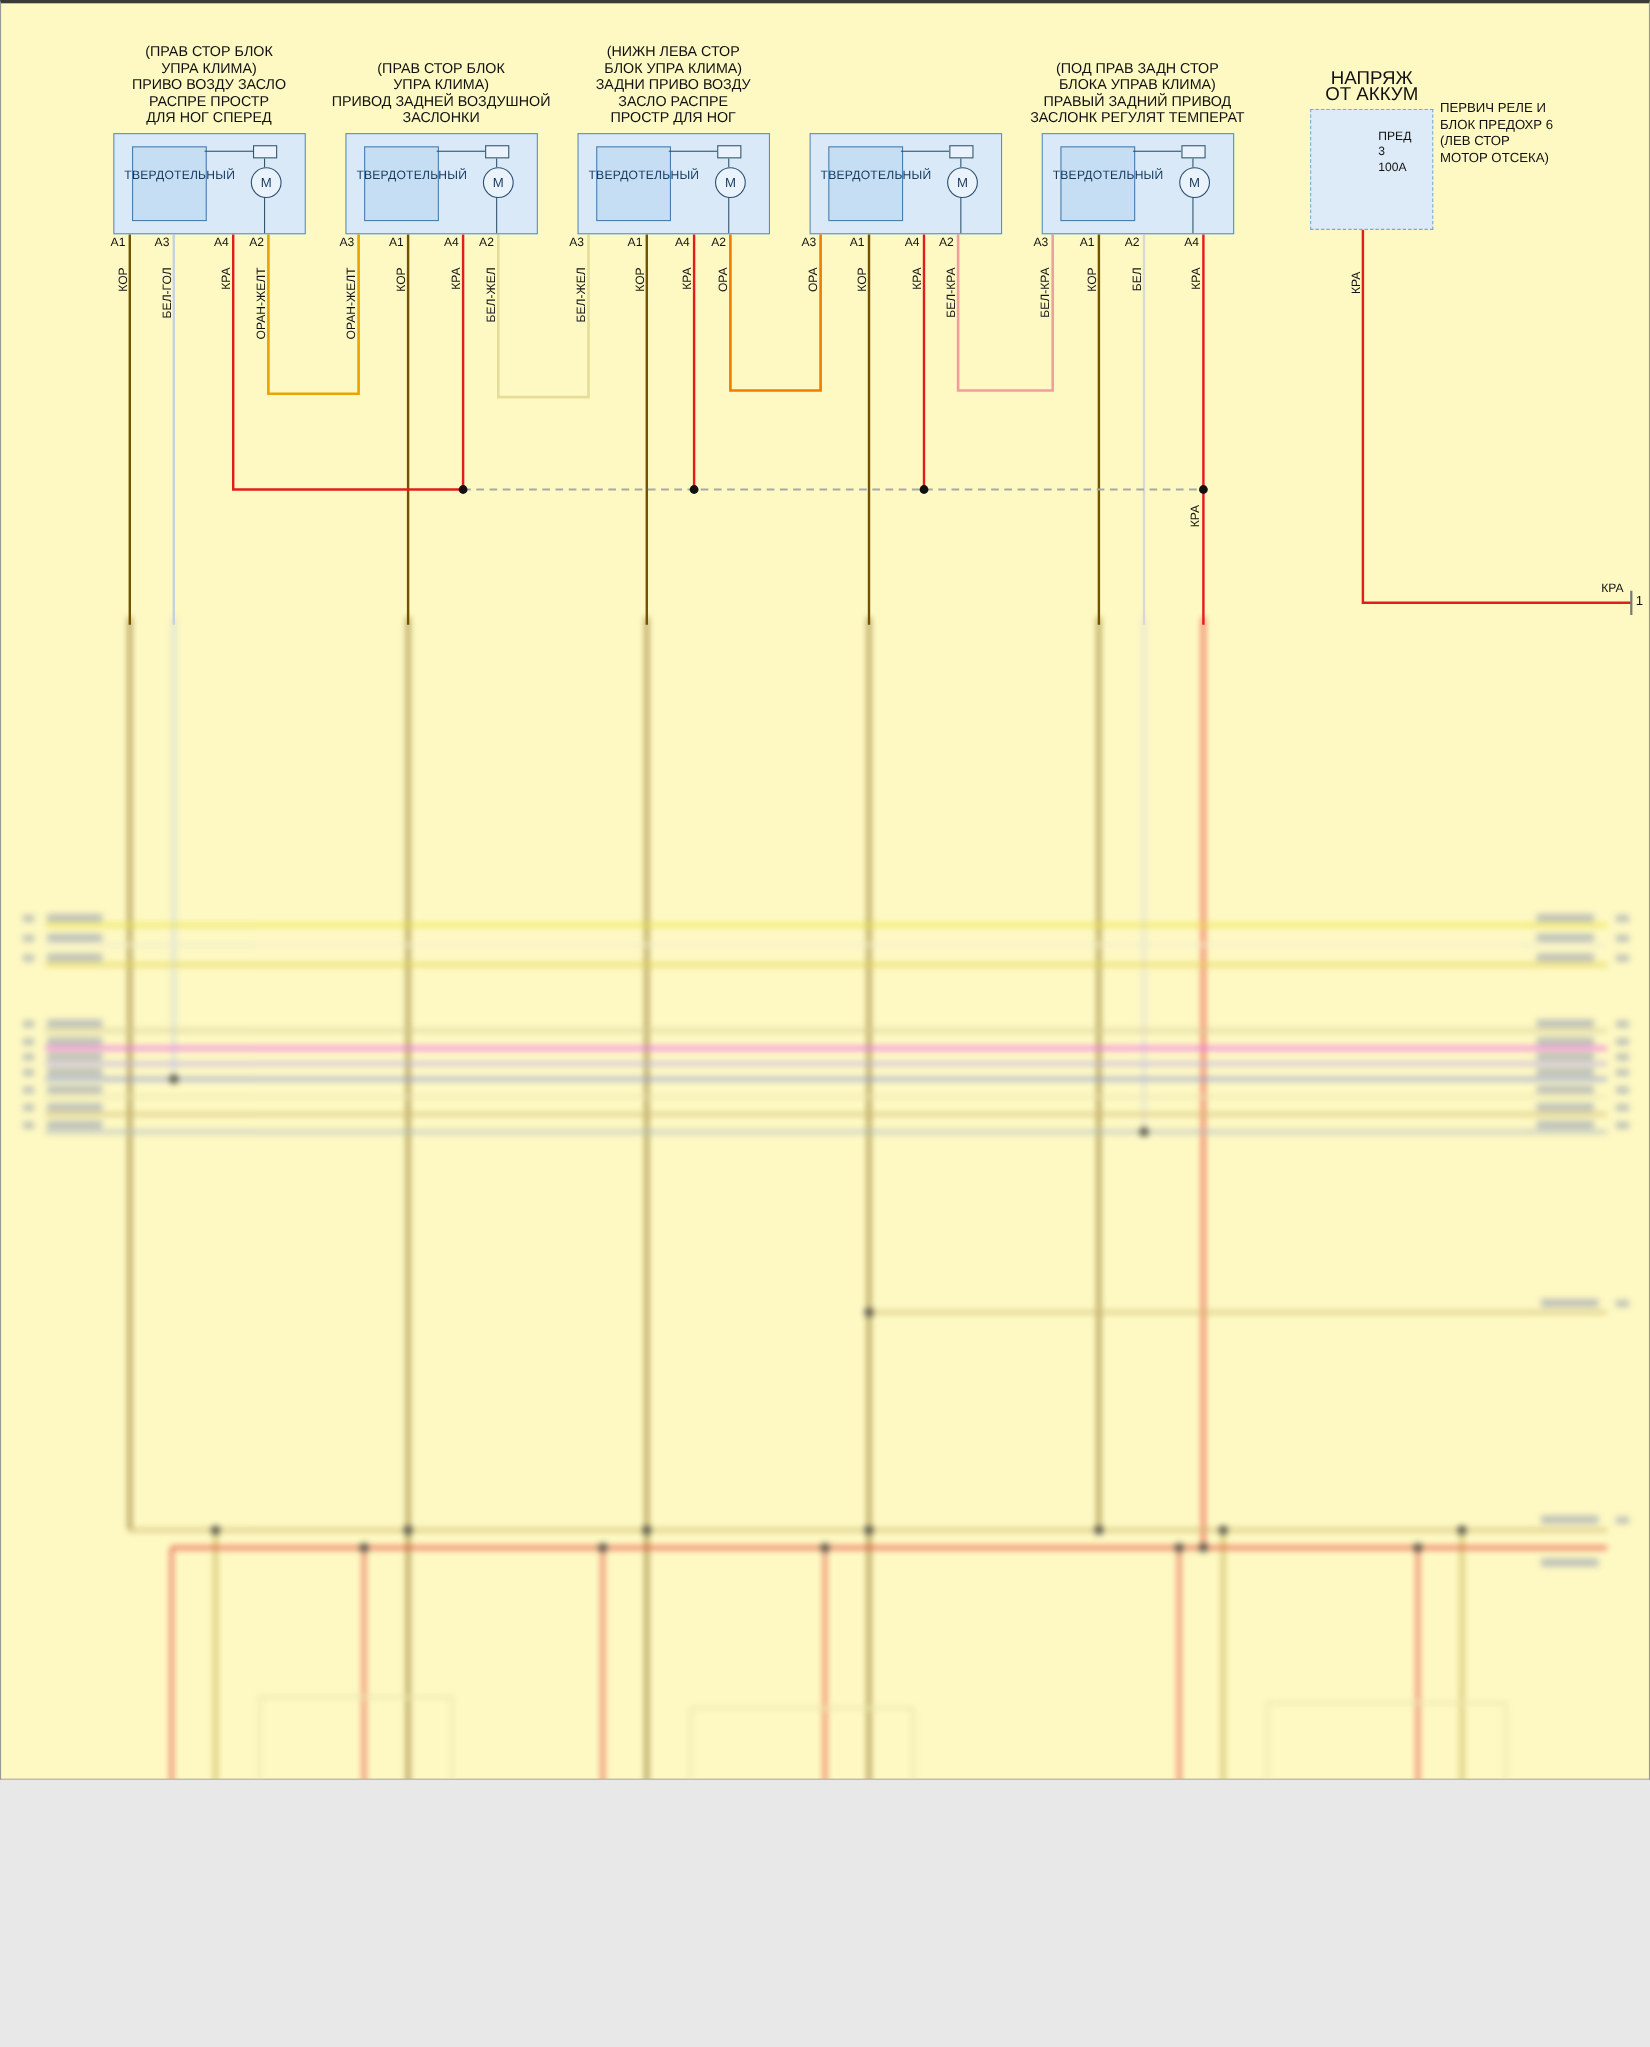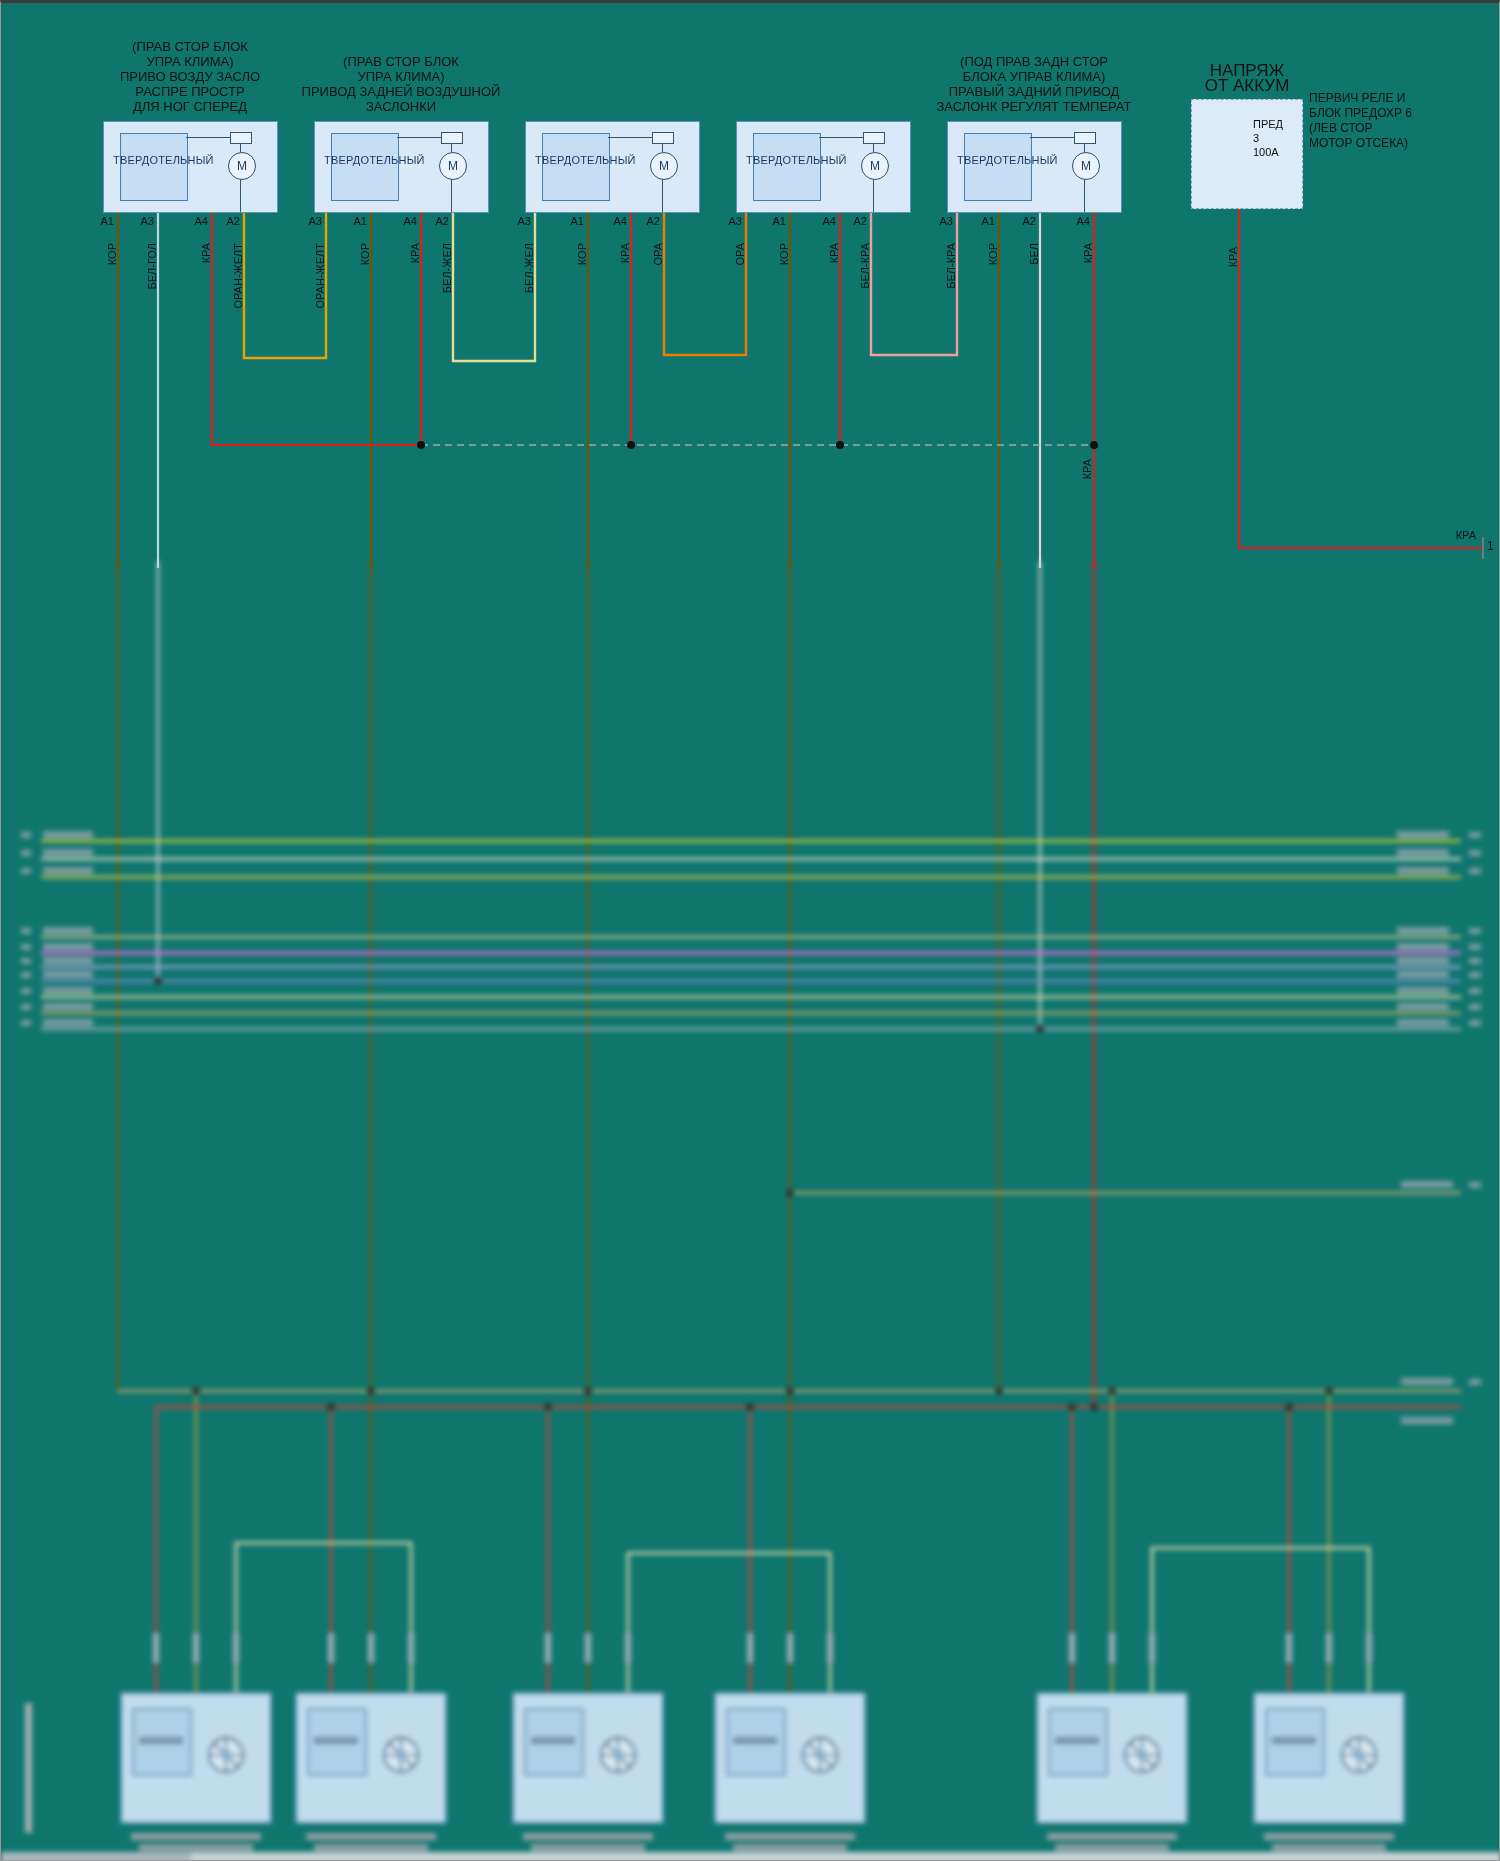--- a/index.html
+++ b/index.html
@@ -1,16 +1,16 @@
 <!DOCTYPE html>
 <html><head>
 <meta charset="utf-8">
 <style>
   html,body{margin:0;padding:0;background:#e8e8e8;}
-  .page{position:relative;width:1500px;height:1861px;background:#0f766e;
+  .page{position:relative;width:1500px;height:1618px;background:#fef9c3;
         box-sizing:border-box;border-top:3px solid #3a3a3a;border-left:1px solid #999;
         border-right:1px solid #999;border-bottom:1px solid #999;overflow:hidden;
         font-family:"Liberation Sans",sans-serif;color:#111;}
   svg{position:absolute;left:0;top:0;}
   .caption{position:absolute;width:230px;font-size:13px;line-height:15px;text-align:center;
            white-space:pre-line;color:#101010;}
   .module{position:absolute;top:118px;width:175px;height:92px;background:#d9e9f8;
           border:1.6px solid #5d8fbe;box-sizing:border-box;}
   .inner{position:absolute;left:16px;top:11px;width:66px;height:66px;background:#c5def4;
          border:1.2px solid #4a7eae;}
@@ -88,20 +88,25 @@
 
   <div class="caption" style="left:74px;top:36px">(ПРАВ СТОР БЛОК
 УПРА КЛИМА)
 ПРИВО ВОЗДУ ЗАСЛО
 РАСПРЕ ПРОСТР
 ДЛЯ НОГ СПЕРЕД</div>
   <div class="caption" style="left:285px;top:51px">(ПРАВ СТОР БЛОК
 УПРА КЛИМА)
 ПРИВОД ЗАДНЕЙ ВОЗДУШНОЙ
 ЗАСЛОНКИ</div>
+  <div class="caption" style="left:496px;top:36px">(НИЖН ЛЕВА СТОР
+БЛОК УПРА КЛИМА)
+ЗАДНИ ПРИВО ВОЗДУ
+ЗАСЛО РАСПРЕ
+ПРОСТР ДЛЯ НОГ</div>
   <div class="caption" style="left:918px;top:51px">(ПОД ПРАВ ЗАДН СТОР
 БЛОКА УПРАВ КЛИМА)
 ПРАВЫЙ ЗАДНИЙ ПРИВОД
 ЗАСЛОНК РЕГУЛЯТ ТЕМПЕРАТ</div>
 
   <div class="module" style="left:102px">
     <div class="inner"></div>
     <div class="link-h"></div>
     <div class="res"></div>
     <div class="link-v"></div>

